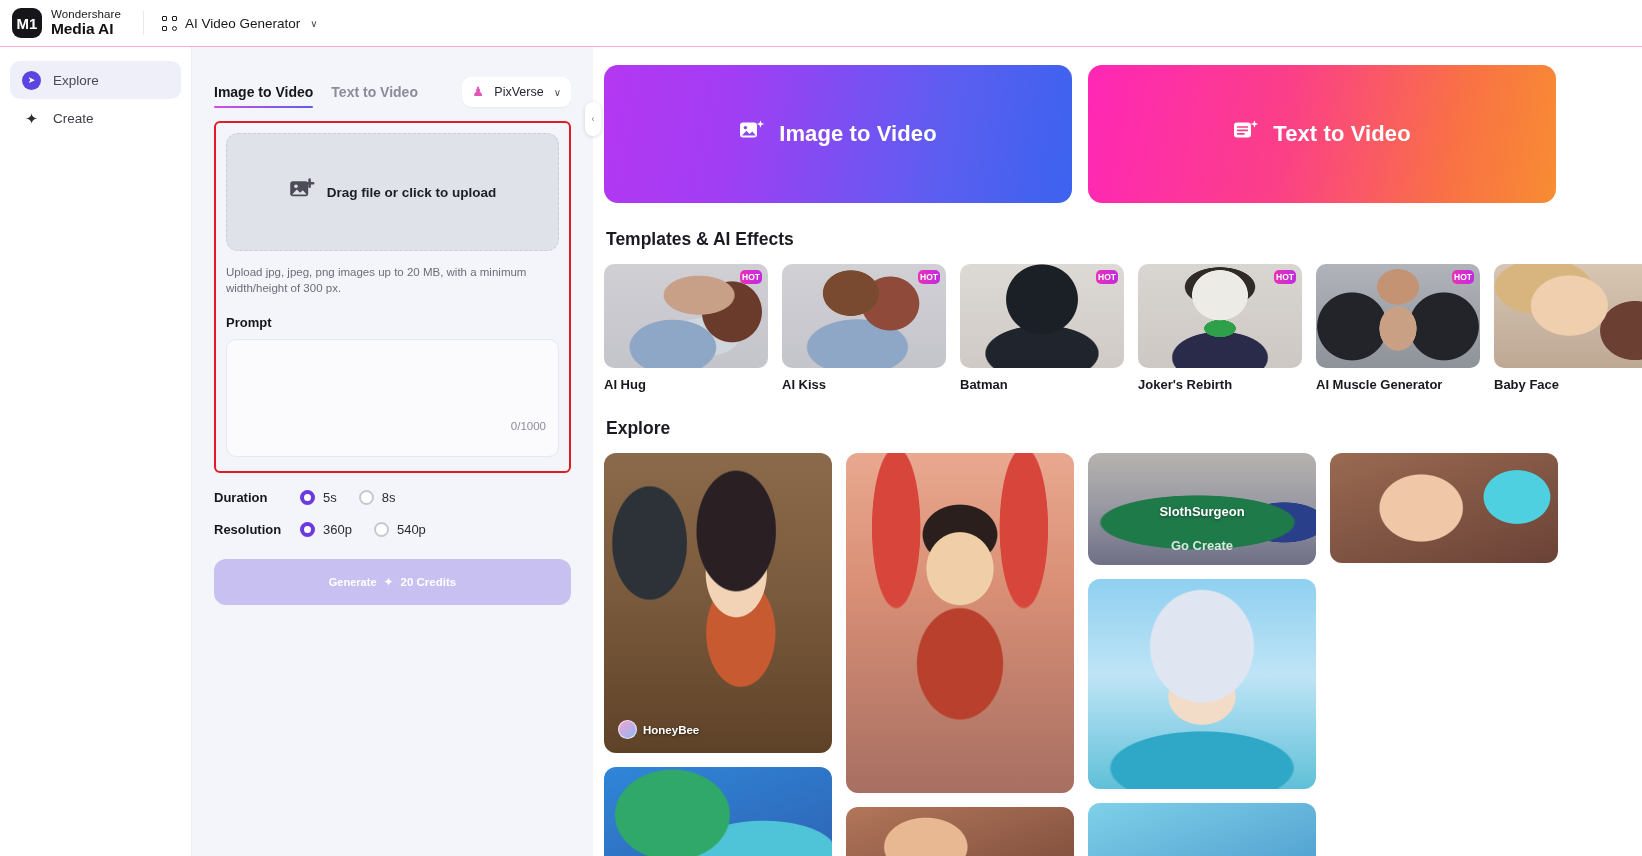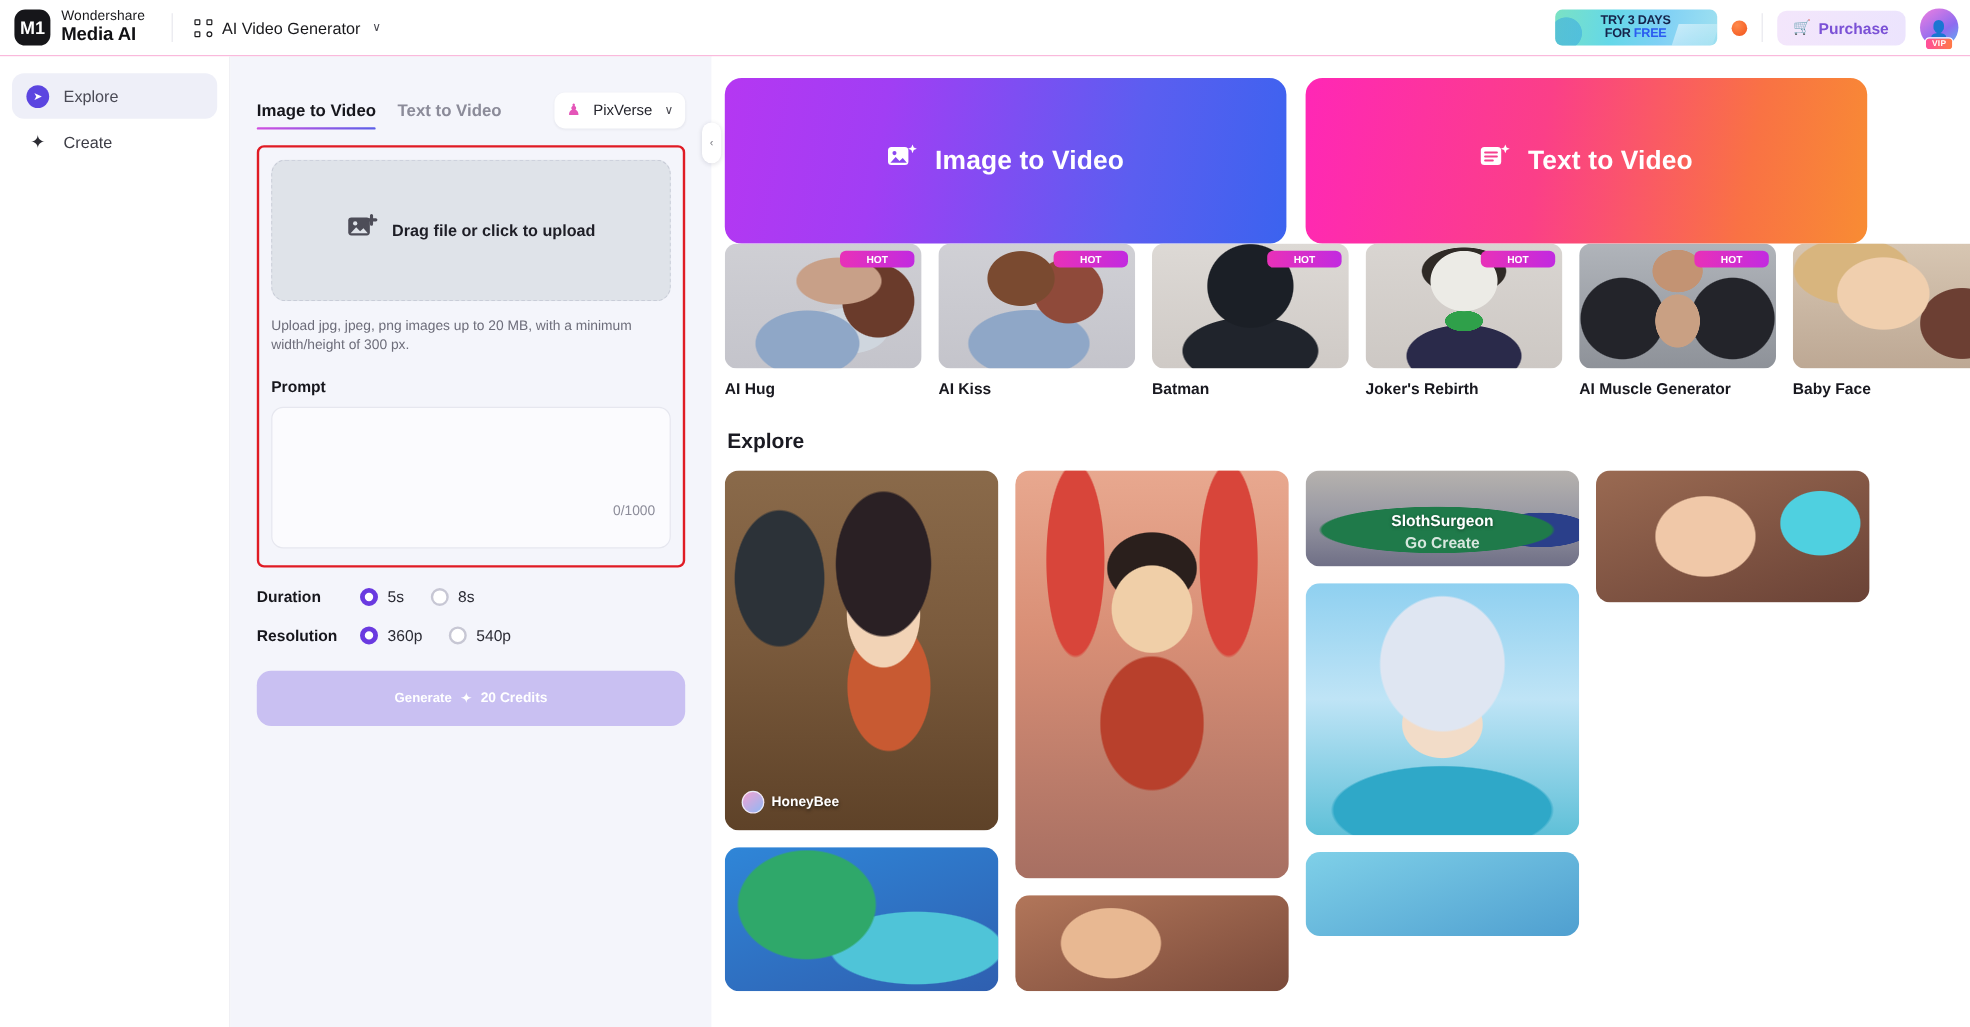--- a/index.html
+++ b/index.html
@@ -194,21 +194,21 @@
   .section-title {
     font-size: 17.5px; font-weight: 700; color: #1a1a22; margin: 26px 0 14px 2px;
   }
   .tpl-row { display: flex; gap: 14px; }
   .tpl-card { width: 164px; flex: 0 0 164px; cursor: pointer; }
   .tpl-thumb {
     width: 164px; height: 104px; border-radius: 10px; position: relative; overflow: hidden;
   }
   .hot-badge {
     position: absolute; top: 6px; right: 6px; background: linear-gradient(90deg,#e831b8,#c22ae0);
-    color: #fff; font-size: 8.5px; font-weight: 800; padding: 2px 22px; border-radius: 5px;
+    color: #fff; font-size: 8.5px; font-weight: 800; padding: 2px 2px; border-radius: 5px;
   }
   .tpl-label { margin-top: 9px; font-size: 13px; font-weight: 700; color: #18181f; }
 
   .explore-grid { margin-top: 10px; display: flex; gap: 14px; }
   .ecol { display: flex; flex-direction: column; gap: 14px; }
   .ecard { border-radius: 12px; position: relative; overflow: hidden; cursor: pointer; }
   .user-chip {
     position: absolute; display: flex; align-items: center; gap: 6px;
     left: 14px; bottom: 14px; color: #fff; font-size: 11.5px; font-weight: 600;
     text-shadow: 0 1px 3px rgba(0,0,0,.6);
@@ -247,40 +247,20 @@
     <span class="grid-icon">
         <i></i>
         <i></i>
         <i></i>
         <i></i>
       </span>
     <span>AI Video Generator</span>
     <span class="caret">∨</span>
   </div>
 
-  <div class="hdr-right">
-    <div class="promo-banner">
-      <div class="ptxt">
-        <div>TRY 3 DAYS</div>
-        <div>
-          <span>FOR </span><span class="free">FREE</span>
-        </div>
-      </div>
-    </div>
-    <div class="notif-dot"></div>
-    <div class="hdr-divider2"></div>
-    <div class="purchase-btn">
-      <span class="cart-icon">🛒</span>
-      <span>Purchase</span>
-    </div>
-    <div class="avatar-wrap">
-      <div class="avatar">👤</div>
-      <div class="vip-badge">VIP</div>
-    </div>
-  </div>
 </div>
 
 <div class="sidebar">
   <div class="side-item active">
     <span class="explore-icon">➤</span>
     <span>Explore</span>
   </div>
   <div class="side-item">
     <span class="create-icon">✦</span>
     <span>Create</span>
@@ -370,20 +350,21 @@
         <svg width="26" height="24" viewBox="0 0 26 24" fill="none" aria-hidden="true">
           <rect x="1" y="3.6" width="17" height="15" rx="3" fill="#fff"></rect>
           <path d="M4.6 8h9.8M4.6 11.4h9.8M4.6 14.8h6.4" stroke="#f5408e" stroke-width="1.7" stroke-linecap="round"></path>
           <path d="M21.4 1.4l1.1 2.6 2.6 1-2.6 1.1-1.1 2.6-1-2.6-2.7-1.1 2.7-1z" fill="#fff"></path>
         </svg>
       </span>
       <span class="banner-label">Text to Video</span>
     </div>
   </div>
 
+  <div class="section-title">Templates &amp; AI Effects</div>
 
   <div class="tpl-row">
 
     <div class="tpl-card">
       <div class="tpl-thumb" style="background:#c9c9cf;">
         <div class="ph" style="background:
           radial-gradient(ellipse 46% 40% at 58% 30%, #c8a088 0 46%, transparent 48%),
           radial-gradient(ellipse 30% 48% at 78% 46%, #6a3b2b 0 60%, transparent 62%),
           radial-gradient(ellipse 40% 40% at 42% 80%, #8fa7c7 0 65%, transparent 67%),
           radial-gradient(ellipse 34% 30% at 62% 70%, #cfd6de 0 60%, transparent 62%),
@@ -492,21 +473,21 @@
           linear-gradient(180deg,#e8a88f 0%, #d98f76 40%, #a76f62 100%);"></div>
       </div>
       <div class="ecard" style="width:228px;height:80px;">
         <div class="ph" style="background:
           radial-gradient(ellipse 30% 60% at 35% 50%, #e8b892 0 60%, transparent 62%),
           linear-gradient(160deg,#b2765a,#7a4a3a);"></div>
       </div>
     </div>
 
     <div class="ecol">
-      <div class="ecard" style="width:228px;height:80px;">
+      <div class="ecard" style="width:228px;height:112px;">
         <div class="ph" style="background:
           radial-gradient(ellipse 60% 34% at 48% 62%, #1f7a4a 0 70%, transparent 72%),
           radial-gradient(ellipse 26% 26% at 86% 62%, #2a3f8a 0 68%, transparent 70%),
           linear-gradient(180deg,#b6b2ae 0%, #9a9aa4 46%, #6f6f86 100%);"></div>
         <div class="car-label">SlothSurgeon</div>
         <div class="go-create">Go Create</div>
       </div>
       <div class="ecard" style="width:228px;height:210px;">
         <div class="ph" style="background:
           radial-gradient(ellipse 34% 40% at 50% 32%, #dfe6f2 0 66%, transparent 68%),

